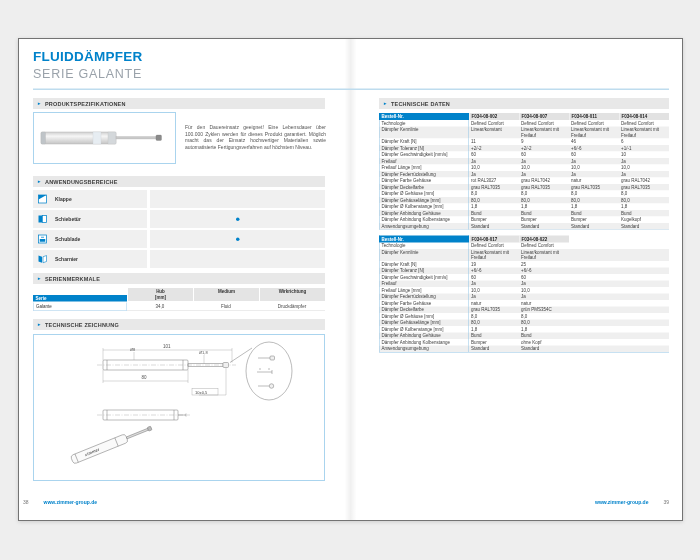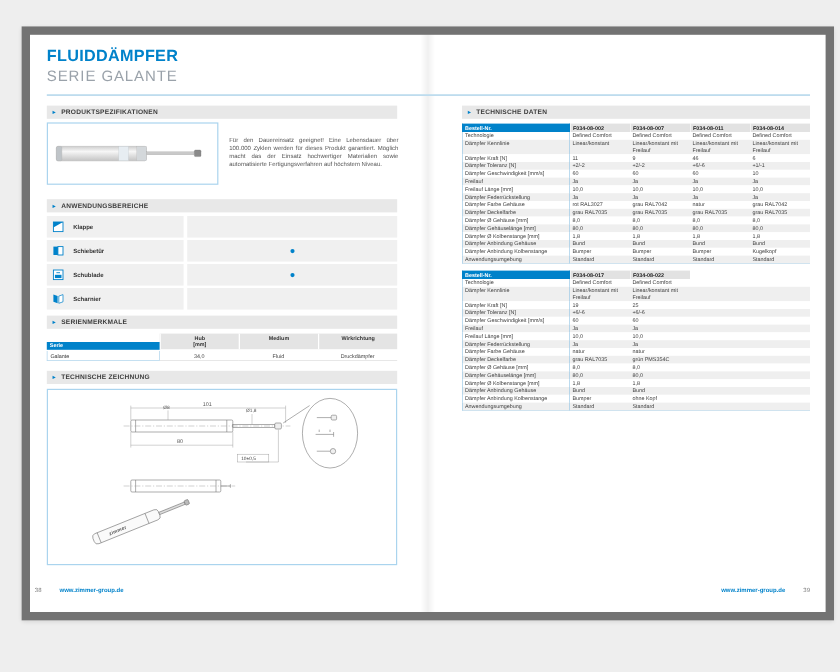--- a/index.html
+++ b/index.html
@@ -3,22 +3,22 @@
 <meta charset="utf-8">
 <style>
   html,body{margin:0;padding:0;}
   body{
     width:700px;height:560px;overflow:hidden;
     background:#eeeeee;
     font-family:"Liberation Sans", sans-serif;
     position:relative;
   }
   .paper{
-    position:absolute;left:18px;top:22px;width:663px;height:481px;
-    background:#ffffff;border:7px solid #737373;
+    position:absolute;left:18px;top:38px;width:663px;height:481px;
+    background:#ffffff;border:1px solid #737373;
     box-shadow:0 1px 4px rgba(0,0,0,0.14);
   }
   
   .sheet{
     position:absolute;left:0;top:0;width:1326px;height:962px;
     transform:scale(0.5);transform-origin:0 0;
   }
   .fold{
     position:absolute;left:651px;top:0;width:24px;height:962px;
     background:linear-gradient(90deg,rgba(0,0,0,0) 0%,rgba(0,0,0,0.06) 50%,rgba(0,0,0,0) 100%);

